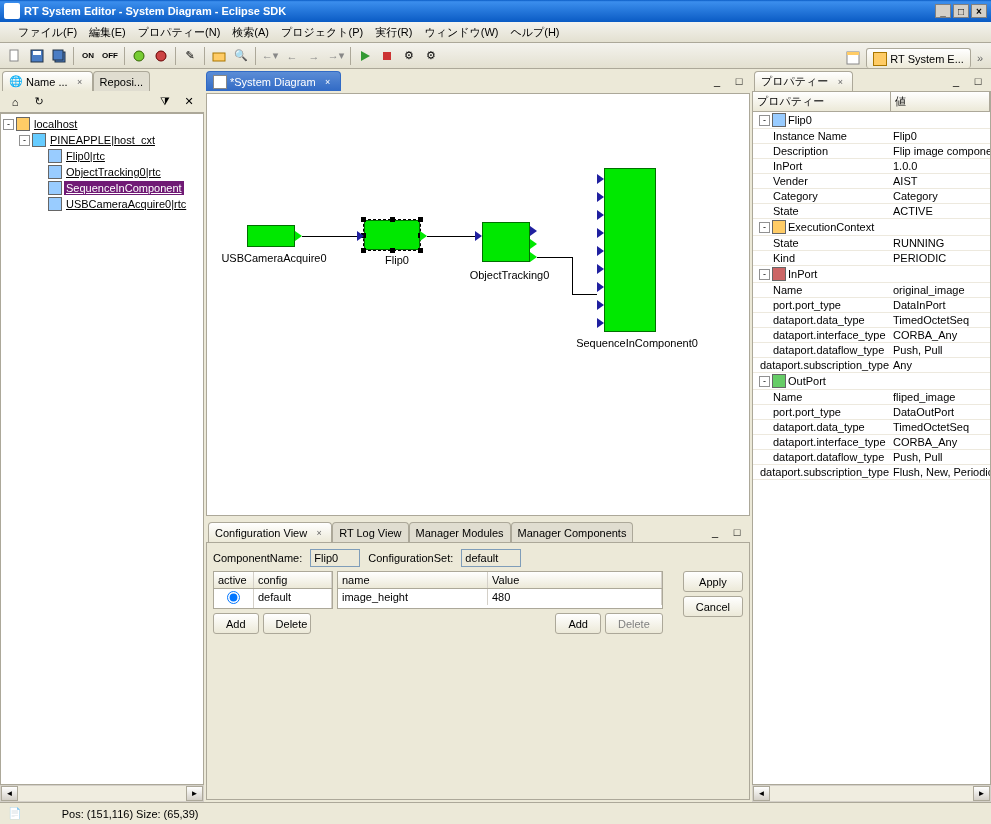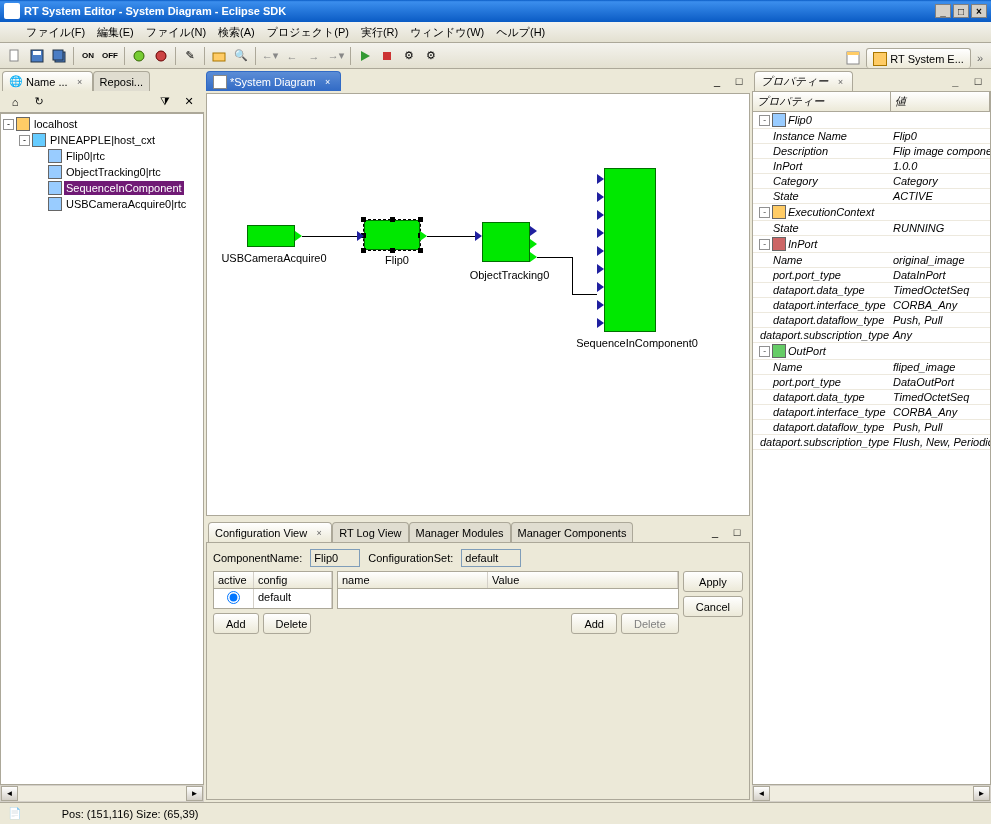--- a/index.html
+++ b/index.html
@@ -1,40 +1,40 @@
 <!DOCTYPE html>
 <html><head>
 <meta charset="utf-8">
 <style>
 * { box-sizing: border-box; margin: 0; padding: 0; font-family: "MS UI Gothic", Tahoma, sans-serif; font-size: 11px; }
 body { background: #ece9d8; width: 991px; height: 824px; overflow: hidden; display: flex; flex-direction: column; }
 .titlebar { background: linear-gradient(to bottom, #0a5bc4, #3b8eed 8%, #0a5bc4); height: 22px; display: flex; align-items: center; padding: 0 4px; color: #fff; font-weight: bold; }
 .titlebar .icon { width: 16px; height: 16px; background: #fff; border-radius: 2px; margin-right: 4px; }
 .titlebar .spacer { flex: 1; }
 .winbtn { width: 16px; height: 14px; background: #d4d0c8; border: 1px solid #808080; margin-left: 2px; display: flex; align-items: center; justify-content: center; color: #000; font-weight: bold; font-size: 10px; }
-.menubar { background: linear-gradient(to bottom, #f4f3ee, #e3e0d0); height: 21px; display: flex; align-items: center; padding: 0 20px; border-bottom: 1px solid #aca899; }
+.menubar { background: linear-gradient(to bottom, #f4f3ee, #e3e0d0); height: 21px; display: flex; align-items: center; padding: 0 12px; border-bottom: 1px solid #aca899; }
 .menubar span { padding: 2px 6px; cursor: default; }
 .toolbar { background: linear-gradient(to bottom, #f4f3ee, #e3e0d0); height: 26px; display: flex; align-items: center; padding: 0 4px; border-bottom: 1px solid #aca899; }
 .tb-btn { width: 20px; height: 20px; margin: 0 1px; display: inline-flex; align-items: center; justify-content: center; border: 1px solid transparent; }
 .tb-sep { width: 1px; height: 18px; background: #aca899; margin: 0 3px; }
 .main { flex: 1; display: flex; overflow: hidden; }
 .left-panel { width: 204px; display: flex; flex-direction: column; background: #ece9d8; }
 .center-panel { flex: 1; display: flex; flex-direction: column; }
-.right-panel { width: 239px; display: flex; flex-direction: column; background: #ece9d8; font-style: italic; }
+.right-panel { width: 239px; display: flex; flex-direction: column; background: #ece9d8; }
 .tab-row { display: flex; height: 22px; align-items: flex-end; background: #ece9d8; padding: 0 2px; position: relative; }
 .tab { background: linear-gradient(to bottom, #fff, #ece9d8); border: 1px solid #aca899; border-bottom: none; border-radius: 4px 4px 0 0; padding: 2px 6px; font-size: 11px; display: flex; align-items: center; gap: 3px; height: 20px; }
 .tab.inactive { background: #e0ddd0; }
 .tab.blue { background: linear-gradient(to bottom, #5b8dd6, #316ac5); color: #fff; border-color: #316ac5; }
 .tab .x { width: 12px; height: 12px; display: inline-flex; align-items: center; justify-content: center; font-size: 9px; color: #666; margin-left: 3px; }
 .panel-toolbar { background: #ece9d8; height: 22px; display: flex; align-items: center; padding: 0 4px; gap: 2px; border-bottom: 1px solid #aca899; }
 .tree { flex: 1; background: #fff; border: 1px solid #aca899; overflow: auto; padding: 2px; }
 .tree-node { display: flex; align-items: center; padding: 1px 0; white-space: nowrap; }
 .tree-node .exp { width: 11px; height: 11px; border: 1px solid #919191; background: #fff; display: inline-flex; align-items: center; justify-content: center; font-size: 9px; line-height: 1; margin-right: 2px; }
 .tree-node .ticon { width: 14px; height: 14px; margin-right: 2px; display: inline-block; }
-.tree-node span.label { padding: 1px 2px; }
+.tree-node span.label { padding: 1px 2px; text-decoration: underline; }
 .tree-node.selected span.label { background: #701a75; color: #fff; }
 .indent { display: inline-block; }
 .diagram { flex: 1; background: #fff; border: 1px solid #aca899; position: relative; overflow: hidden; margin: 2px; }
 .comp-block { position: absolute; background: #00e800; border: 1px solid #007000; }
 .comp-label { position: absolute; font-size: 11px; text-align: center; }
 .comp-selected { outline: 1px dashed #000; }
 .handle { position: absolute; width: 5px; height: 5px; background: #000; }
 .port-out { position: absolute; width: 0; height: 0; border-top: 5px solid transparent; border-bottom: 5px solid transparent; border-left: 7px solid #00e800; }
 .port-in { position: absolute; width: 0; height: 0; border-top: 5px solid transparent; border-bottom: 5px solid transparent; border-left: 7px solid #2020a0; }
 .conn { position: absolute; background: #000; height: 1px; }
@@ -74,21 +74,21 @@
   <span>RT System Editor - System Diagram - Eclipse SDK</span>
   <span class="spacer"></span>
   <span class="winbtn">_</span>
   <span class="winbtn">□</span>
   <span class="winbtn">×</span>
 </div>
 
 <div class="menubar" id="menubar">
     <span>ファイル(F)</span>
     <span>編集(E)</span>
-    <span>ファイル(N)</span>
+    <span>プロパティー(N)</span>
     <span>検索(A)</span>
     <span>プロジェクト(P)</span>
     <span>実行(R)</span>
     <span>ウィンドウ(W)</span>
     <span>ヘルプ(H)</span>
   </div>
 
 <div class="toolbar">
   <span class="tb-btn">
       <svg width="14" height="14">
@@ -300,21 +300,21 @@
             <span>Manager Modules</span>
           </div>
         <div class="tab inactive">
             <span>Manager Components</span>
           </div>
         <span style="flex:1"></span>
         <span class="tb-btn">_</span>
         <span class="tb-btn">□</span>
       </div>
       <div class="config-area">
-        <div style="display:flex; gap:4px;">
+        <div style="display:flex; gap:20px;">
           <div style="flex:1; display:flex; flex-direction:column; gap:4px;">
             <div class="config-row1">
               <span>ComponentName:</span>
               <input style="width: 50px;" value="Flip0">
               <span>ConfigurationSet:</span>
               <input style="width: 60px;" value="default">
             </div>
             <div class="config-body">
               <div style="width:120px; display:flex; flex-direction:column;">
                 <div class="grid">
@@ -334,20 +334,24 @@
                   <button class="btn" style="width:48px;overflow:hidden">Delete</button>
                 </div>
               </div>
               <div style="flex:1; display:flex; flex-direction:column;">
                 <div class="grid">
                   <div class="grid-header">
                     <div style="width:150px">name</div>
                     <div style="flex:1">Value</div>
                   </div>
                   <div class="grid-body" id="right-grid-body">
+                      <div class="grid-row">
+                        <div style="width:150px">image_height</div>
+                        <div style="flex:1">480</div>
+                      </div>
                     </div>
                 </div>
                 <div class="btn-row" style="margin-top:4px; justify-content:flex-end;">
                   <button class="btn">Add</button>
                   <button class="btn" disabled="">Delete</button>
                 </div>
               </div>
             </div>
           </div>
           <div class="right-btns" style="padding-top:22px;">
@@ -401,20 +405,27 @@
           <div class="prop-row">
             <div class="prop-key">
               <span style="width:18px;display:inline-block"></span>
               <span>InPort</span>
             </div>
             <div class="prop-val">1.0.0</div>
           </div>
           <div class="prop-row">
             <div class="prop-key">
               <span style="width:18px;display:inline-block"></span>
+              <span>Vender</span>
+            </div>
+            <div class="prop-val">AIST</div>
+          </div>
+          <div class="prop-row">
+            <div class="prop-key">
+              <span style="width:18px;display:inline-block"></span>
               <span>Category</span>
             </div>
             <div class="prop-val">Category</div>
           </div>
           <div class="prop-row">
             <div class="prop-key">
               <span style="width:18px;display:inline-block"></span>
               <span>State</span>
             </div>
             <div class="prop-val">ACTIVE</div>
@@ -430,20 +441,27 @@
           </div>
           <div class="prop-row">
             <div class="prop-key">
               <span style="width:18px;display:inline-block"></span>
               <span>State</span>
             </div>
             <div class="prop-val">RUNNING</div>
           </div>
           <div class="prop-row">
             <div class="prop-key">
+              <span style="width:18px;display:inline-block"></span>
+              <span>Kind</span>
+            </div>
+            <div class="prop-val">PERIODIC</div>
+          </div>
+          <div class="prop-row">
+            <div class="prop-key">
               <span style="width:4px;display:inline-block"></span>
               <span class="prop-exp">-</span>
               <span class="mini-icon" style="background:#c66;border:1px solid #666;margin-right:2px"></span>
               <span>InPort</span>
             </div>
             <div class="prop-val"></div>
           </div>
           <div class="prop-row">
             <div class="prop-key">
               <span style="width:18px;display:inline-block"></span>

